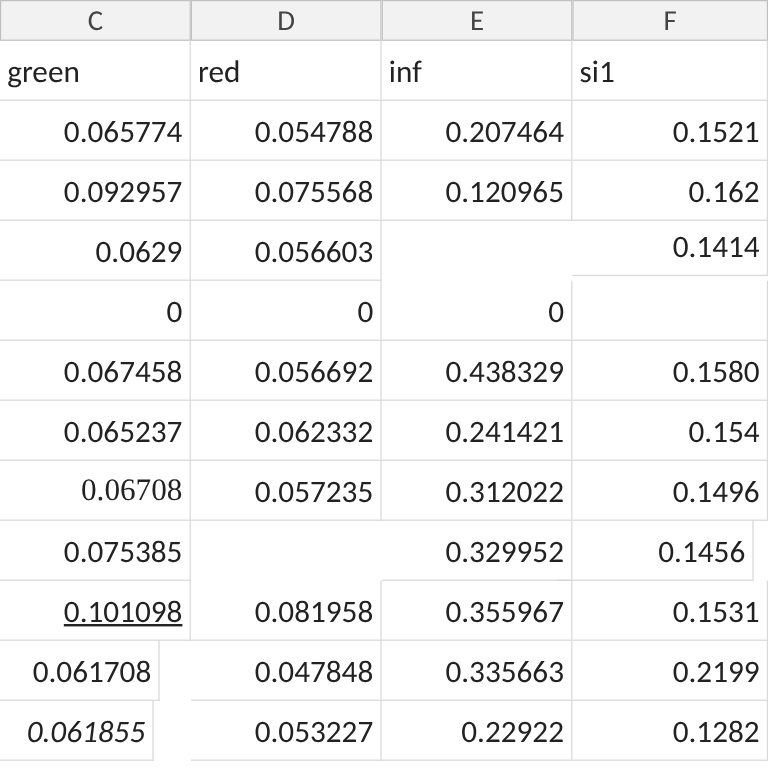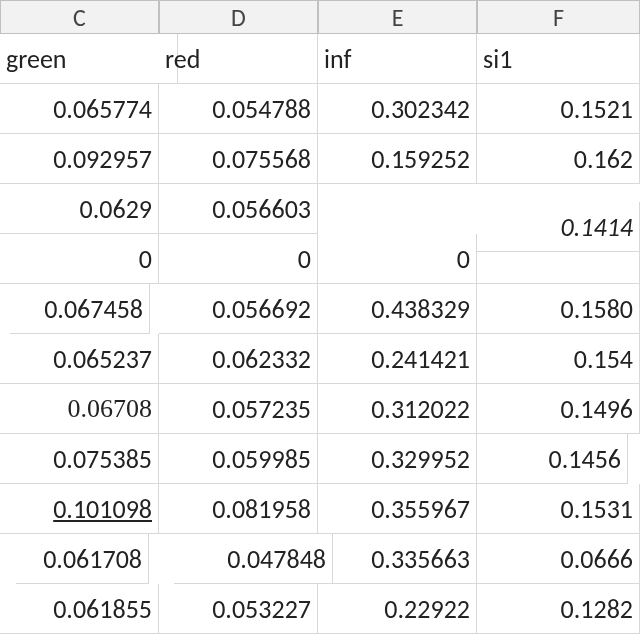--- a/index.html
+++ b/index.html
@@ -7,63 +7,62 @@
   .col-header{position:absolute;top:0;height:34px;background:#f2f2f2;border:1px solid #c0c0c0;box-sizing:border-box;display:flex;align-items:center;justify-content:center;font-size:24px;color:#444;font-family:Calibri,Arial,sans-serif;}
   .cell{position:absolute;height:50px;border-right:1px solid #d8d8d8;border-bottom:1px solid #d8d8d8;box-sizing:border-box;display:flex;align-items:center;padding:0 6px 0 6px;overflow:hidden;white-space:nowrap;}       
   .num{justify-content:flex-end;}
   .txt{justify-content:flex-start;}
 </style>
 </head>
 <body>
 
 <div class="sheet" id="sheet">
     <div class="col-header" style="left: 0px; width: 159px;">C</div>
-    <div class="cell txt" style="left: 0px; width: 178px; top: 34px;">green</div>
+    <div class="cell txt" style="left: 0px; width: 159px; top: 34px;">green</div>
     <div class="cell num" style="left: 0px; width: 159px; top: 84px;">0.065774</div>
     <div class="cell num" style="left: 0px; width: 159px; top: 134px;">0.092957</div>
     <div class="cell num" style="left: 0px; width: 159px; top: 184px;">0.0629</div>
     <div class="cell num" style="left: 0px; width: 159px; top: 234px;">0</div>
-    <div class="cell num" style="left: 10px; width: 140px; top: 284px;">0.067458</div>
+    <div class="cell num" style="left: 0px; width: 159px; top: 284px;">0.067458</div>
     <div class="cell num" style="left: 0px; width: 159px; top: 334px;">0.065237</div>
     <div class="cell num" style="left: 0px; width: 159px; top: 384px; font-family: Liberation Serif, serif;">0.06708</div>
     <div class="cell num" style="left: 0px; width: 159px; top: 434px;">0.075385</div>
     <div class="cell num" style="left: 0px; width: 159px; top: 484px; text-decoration: underline;">0.101098</div>
-    <div class="cell num" style="left: 16px; width: 133px; top: 534px; padding-left: 20px;">0.061708</div>
-    <div class="cell num" style="left: 0px; width: 159px; top: 584px;">0.061855</div>
+    <div class="cell num" style="left: 0px; width: 133px; top: 534px; padding-left: 20px;">0.061708</div>
+    <div class="cell num" style="left: 0px; width: 128px; top: 584px; font-style: italic;">0.061855</div>
     <div class="col-header" style="left: 159px; width: 159px;">D</div>
     <div class="cell txt" style="left: 159px; width: 159px; top: 34px;">red</div>
     <div class="cell num" style="left: 159px; width: 159px; top: 84px;">0.054788</div>
     <div class="cell num" style="left: 159px; width: 159px; top: 134px;">0.075568</div>
     <div class="cell num" style="left: 159px; width: 159px; top: 184px;">0.056603</div>
     <div class="cell num" style="left: 159px; width: 159px; top: 234px;">0</div>
     <div class="cell num" style="left: 159px; width: 159px; top: 284px;">0.056692</div>
     <div class="cell num" style="left: 159px; width: 159px; top: 334px; text-align: right;">0.062332</div>
     <div class="cell num" style="left: 159px; width: 159px; top: 384px;">0.057235</div>
-    <div class="cell num" style="left: 159px; width: 159px; top: 434px;">0.059985</div>
     <div class="cell num" style="left: 159px; width: 159px; top: 484px;">0.081958</div>
-    <div class="cell num" style="left: 174px; width: 159px; top: 534px;">0.047848</div>
+    <div class="cell num" style="left: 159px; width: 159px; top: 534px;">0.047848</div>
     <div class="cell num" style="left: 159px; width: 159px; top: 584px;">0.053227</div>
     <div class="col-header" style="left: 318px; width: 159px;">E</div>
     <div class="cell txt" style="left: 318px; width: 159px; top: 34px;">inf</div>
-    <div class="cell num" style="left: 318px; width: 159px; top: 84px;">0.302342</div>
-    <div class="cell num" style="left: 318px; width: 159px; top: 134px;">0.159252</div>
+    <div class="cell num" style="left: 318px; width: 159px; top: 84px;">0.207464</div>
+    <div class="cell num" style="left: 318px; width: 159px; top: 134px;">0.120965</div>
     <div class="cell num" style="left: 318px; width: 159px; top: 234px;">0</div>
     <div class="cell num" style="left: 318px; width: 159px; top: 284px;">0.438329</div>
     <div class="cell num" style="left: 318px; width: 159px; top: 334px;">0.241421</div>
     <div class="cell num" style="left: 318px; width: 159px; top: 384px;">0.312022</div>
     <div class="cell num" style="left: 318px; width: 159px; top: 434px;">0.329952</div>
     <div class="cell num" style="left: 318px; width: 159px; top: 484px;">0.355967</div>
     <div class="cell num" style="left: 318px; width: 159px; top: 534px;">0.335663</div>
     <div class="cell num" style="left: 318px; width: 159px; top: 584px;">0.22922</div>
     <div class="col-header" style="left: 477px; width: 163px;">F</div>
     <div class="cell txt" style="left: 477px; width: 163px; top: 34px;">si1</div>
     <div class="cell num" style="left: 477px; width: 163px; top: 84px;">0.1521</div>
     <div class="cell num" style="left: 477px; width: 163px; top: 134px;">0.162</div>
-    <div class="cell num" style="left: 477px; width: 163px; top: 202px; font-style: italic;">0.1414</div>
+    <div class="cell num" style="left: 477px; width: 163px; top: 180px;">0.1414</div>
     <div class="cell num" style="left: 477px; width: 163px; top: 234px;"></div>
     <div class="cell num" style="left: 477px; width: 163px; top: 284px;">0.1580</div>
     <div class="cell num" style="left: 477px; width: 163px; top: 334px;">0.154</div>
     <div class="cell num" style="left: 477px; width: 163px; top: 384px;">0.1496</div>
     <div class="cell num" style="left: 465px; width: 163px; top: 434px;">0.1456</div>
     <div class="cell num" style="left: 477px; width: 163px; top: 484px;">0.1531</div>
-    <div class="cell num" style="left: 477px; width: 163px; top: 534px;">0.0666</div>
+    <div class="cell num" style="left: 477px; width: 163px; top: 534px;">0.2199</div>
     <div class="cell num" style="left: 477px; width: 163px; top: 584px;">0.1282</div>
   </div>
 
 </body></html>

